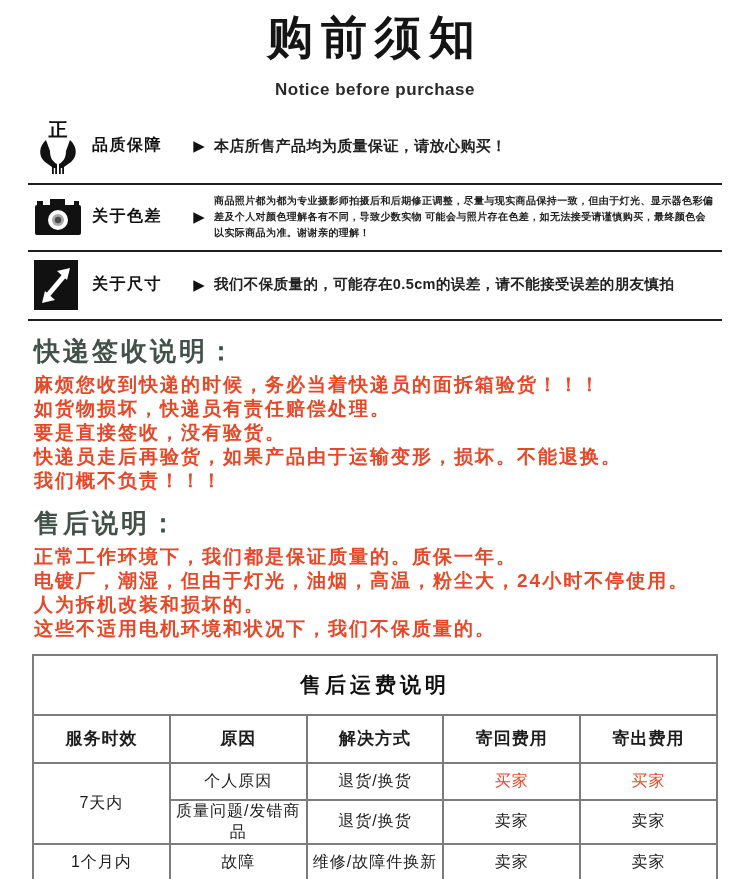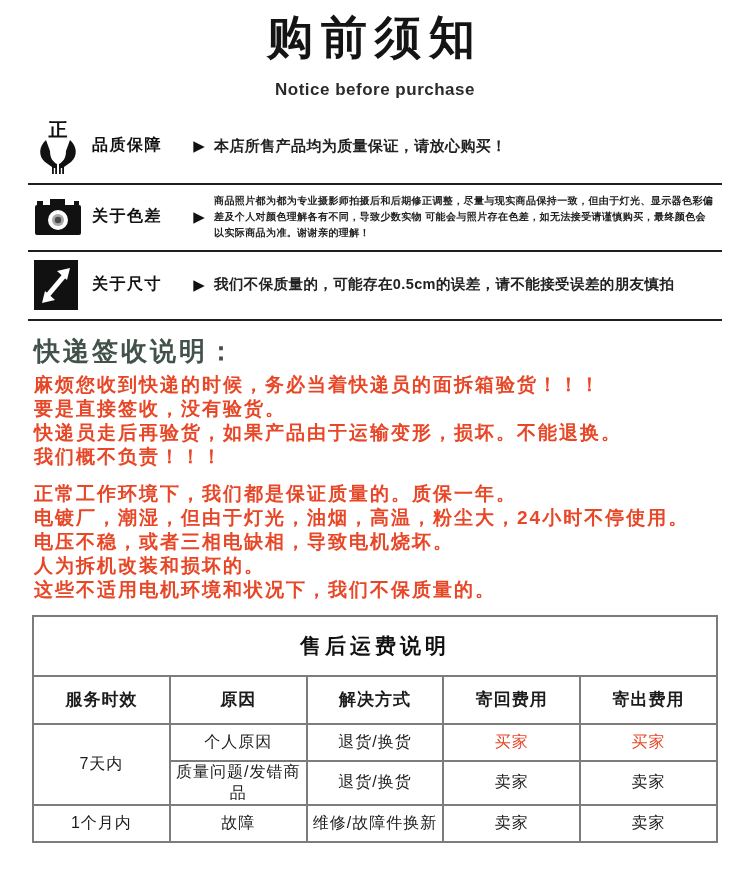--- a/index.html
+++ b/index.html
@@ -127,29 +127,30 @@
       </span>
       <span class="nlabel">关于尺寸</span>
       <span class="narrow">▶</span>
       <p class="ntext">我们不保质量的，可能存在0.5cm的误差，请不能接受误差的朋友慎拍</p>
     </div>
   </div>
 
   <div class="rsec">
     <h2>快递签收说明：</h2>
     <p>麻烦您收到快递的时候，务必当着快递员的面拆箱验货！！！</p>
+    <p>如货物损坏，快递员有责任赔偿处理。</p>
     <p>要是直接签收，没有验货。</p>
     <p>快递员走后再验货，如果产品由于运输变形，损坏。不能退换。</p>
     <p>我们概不负责！！！</p>
   </div>
 
   <div class="rsec">
+    <h2>售后说明：</h2>
     <p>正常工作环境下，我们都是保证质量的。质保一年。</p>
     <p>电镀厂，潮湿，但由于灯光，油烟，高温，粉尘大，24小时不停使用。</p>
-    <p>电压不稳，或者三相电缺相，导致电机烧坏。</p>
     <p>人为拆机改装和损坏的。</p>
     <p>这些不适用电机环境和状况下，我们不保质量的。</p>
   </div>
 
   <table class="ftable">
     <tbody>
       <tr>
         <td class="ttitle" colspan="5">售后运费说明</td>
       </tr>
       <tr>

